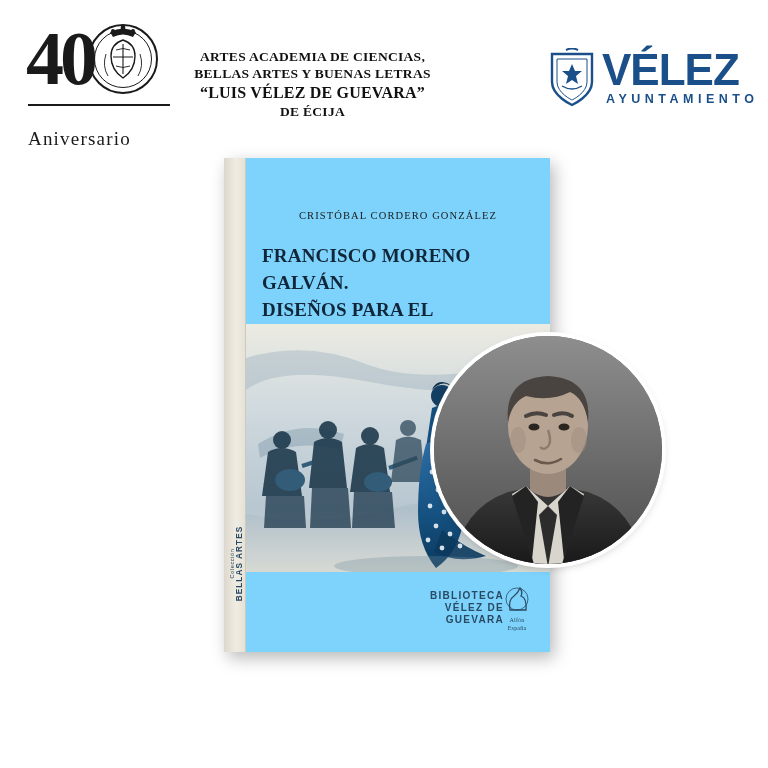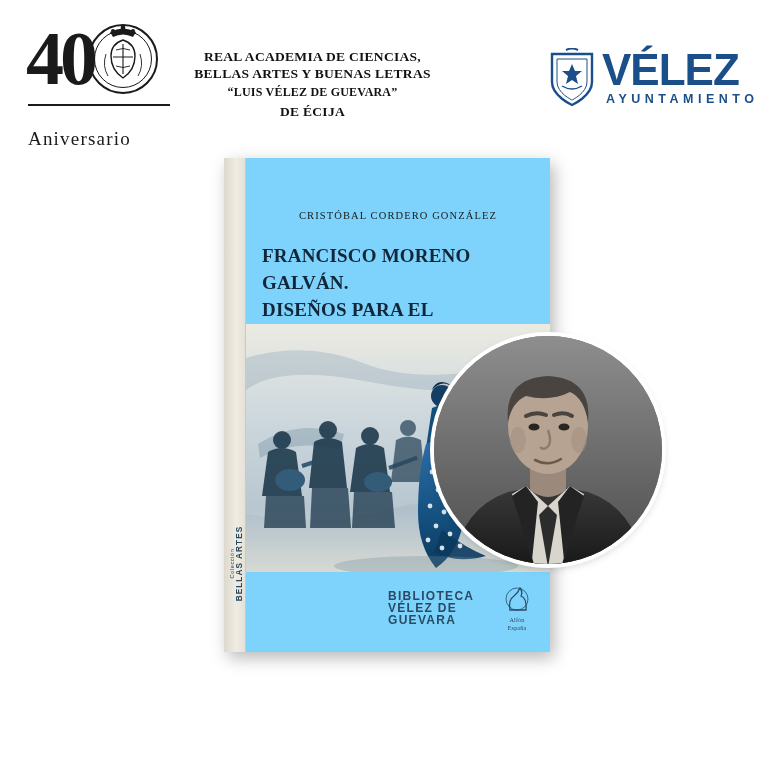--- a/index.html
+++ b/index.html
@@ -99,21 +99,21 @@
   }
   .academia .l1,
   .academia .l2,
   .academia .l4 {
     font-size: 13.5px;
     font-weight: bold;
     letter-spacing: 0.3px;
     line-height: 17px;
   }
   .academia .l3 {
-    font-size: 12px;
+    font-size: 16px;
     font-weight: bold;
     letter-spacing: 0.2px;
     line-height: 21px;
     font-family: Liberation Serif, serif;
   }
 
   
   .junta {
     position: absolute;
     left: 452px;
@@ -247,24 +247,24 @@
     position: absolute;
     left: 0;
     bottom: 22px;
     width: 304px;
     height: 40px;
   }
   .biblio {
     position: absolute;
     left: 142px;
     top: 0;
-    text-align: left;
+    text-align: right;
     width: 116px;
     font-family: "Liberation Sans", sans-serif;
-    font-size: 12px;
+    font-size: 10px;
     font-weight: bold;
     letter-spacing: 1.3px;
     color: #2a4a63;
     line-height: 12px;
   }
   .pub-logo {
     position: absolute;
     right: 16px;
     top: -4px;
     width: 34px;
@@ -339,21 +339,21 @@
           <path d="M18 30 q-4 12 2 22 M52 30 q4 12 -2 22" stroke-width="0.9"></path>
         </g>
       </svg>
     </div>
 
     <div class="anniv-rule"></div>
     <div class="anniv-word">Aniversario</div>
   </div>
 
   <div class="academia">
-    <div class="l1">REAL ACADEMIA DE CIENCIAS,</div>
+    <div class="l1">ARTES ACADEMIA DE CIENCIAS,</div>
     <div class="l2">BELLAS ARTES Y BUENAS LETRAS</div>
     <div class="l3">“LUIS VÉLEZ DE GUEVARA”</div>
     <div class="l4">DE ÉCIJA</div>
   </div>
 
 
   <div class="ecija">
     <div class="ecija-shield">
       <svg width="48" height="60" viewBox="0 0 48 60" aria-hidden="true">
         <path d="M4 6 H44 V34 C44 48 24 57 24 57 C24 57 4 48 4 34 Z" fill="none" stroke="#1b4f8a" stroke-width="2.4"></path>

